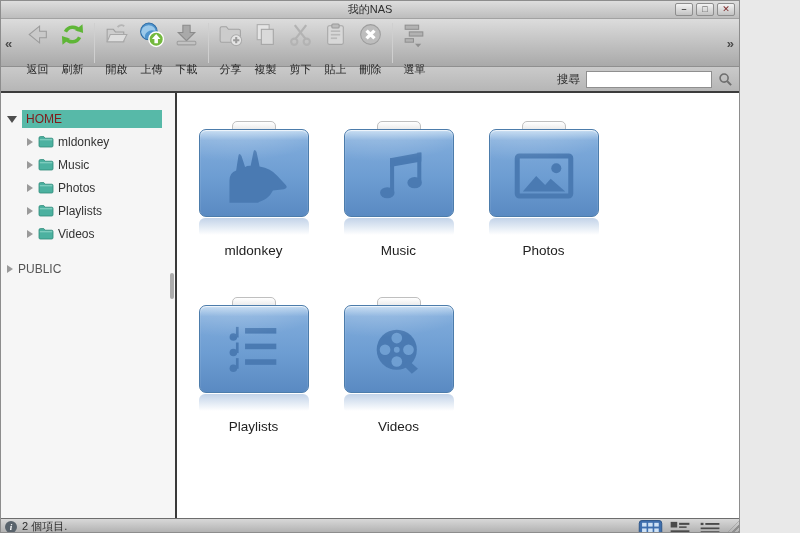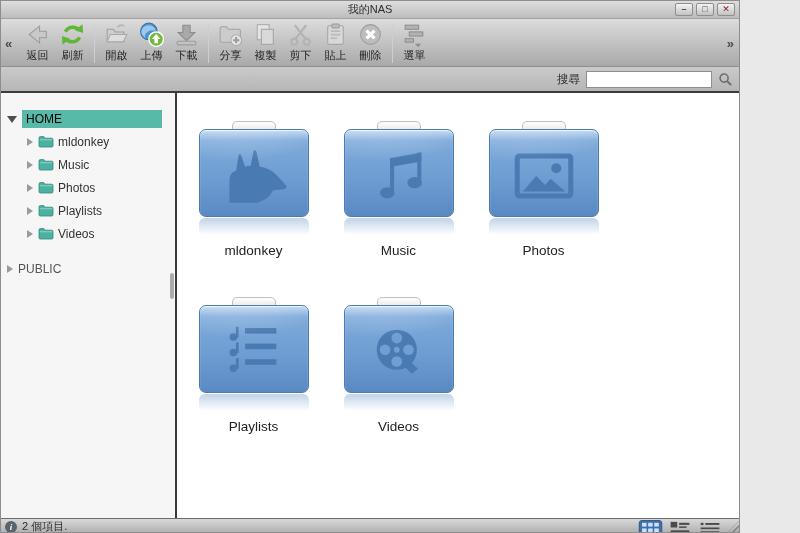--- a/index.html
+++ b/index.html
@@ -17,41 +17,41 @@
   .toolbar{position:relative;height:48px;background:linear-gradient(#dcdcdc,#a9a9a9);border-bottom:1px solid #8f8f8f;}
   .chev{position:absolute;top:50%;transform:translateY(-50%);font-size:13px;color:#4b4b4b;font-weight:bold;}
   .chev.left{left:4px;}
   .chev.right{right:5px;}
   .tb-groups{display:flex;align-items:stretch;margin-left:20px;height:100%;padding:1px 0;}
   .tb-group{display:flex;gap:2px;}
   .tb-sep{width:1px;background:#969696;border-right:1px solid rgba(255,255,255,.55);height:40px;margin:3px 5px 0 5px;}
   .tb-btn{display:flex;flex-direction:column;align-items:center;justify-content:flex-start;padding:1px 3px 2px;border-radius:3px;}
   .tb-icon{width:27px;height:27px;}
   .tb-icon svg{width:100%;height:100%;display:block;}
-  .tb-label{font-size:11px;color:#252525;white-space:nowrap;margin-top:0;}
+  .tb-label{font-size:11px;color:#252525;white-space:nowrap;margin-top:14px;}
 
   
   .searchbar{height:26px;background:linear-gradient(#cacaca,#b6b6b6);border-bottom:2px solid #3c3c3c;display:flex;align-items:center;justify-content:flex-end;gap:6px;padding-right:6px;}
   .searchbar label{font-size:11.5px;color:#2b2b2b;}
   .searchbar input{width:126px;height:17px;border:1px solid #8f8f8f;background:#fff;font-size:11px;padding:0 3px;outline:none;}
   .search-ic{width:15px;height:15px;display:block;}
 
   
   .content{display:flex;height:425px;background:#fff;}
   .sidebar{position:relative;width:176px;background:#f6f6f6;border-right:2px solid #3a3a3a;padding-top:14px;overflow:hidden;}
   .tree-row{display:flex;align-items:center;height:23px;padding-left:6px;font-size:12px;color:#555;}
   .tree-row.lvl1{padding-left:26px;color:#333;}
   .tree-row.gap{margin-top:12px;}
   .tri{display:inline-block;width:0;height:0;margin-right:5px;flex:none;}
   .tri.right{border-left:6px solid #9a9a9a;border-top:4.5px solid transparent;border-bottom:4.5px solid transparent;}
   .tri.down{border-top:7px solid #4e4e4e;border-left:5px solid transparent;border-right:5px solid transparent;margin-top:2px;}
   .tree-folder{width:16px;height:13px;margin-right:4px;flex:none;}
   .tree-folder svg{display:block;width:100%;height:100%;}
   .tree-label{white-space:nowrap;}
-  .tree-label.selected{background:#57b9a8;color:#000000;flex:1;margin-right:13px;padding:2px 4px;}
+  .tree-label.selected{background:#57b9a8;color:#7f1d1d;flex:1;margin-right:13px;padding:2px 4px;}
   .sb-thumb{position:absolute;right:1px;top:180px;width:4px;height:26px;background:#ababab;border-radius:2px;}
 
   .mainpane{flex:1;position:relative;overflow:hidden;}
   .grid{display:flex;flex-wrap:wrap;padding:28px 0 0 4px;}
   .fcell{width:145px;height:176px;display:flex;flex-direction:column;align-items:center;}
   .folder{position:relative;width:110px;height:96px;}
   .ftab{position:absolute;top:0;left:50%;transform:translateX(-50%);width:44px;height:15px;background:linear-gradient(#ffffff,#dcdcdc);border:1px solid #bfbfbf;border-radius:5px 5px 0 0;}
   .fbody{position:absolute;top:8px;left:0;right:0;bottom:0;border-radius:7px;border:1px solid #4c7cab;background:linear-gradient(180deg,#bad5ef 0%,#7fabdb 12%,#6d9dd2 55%,#5a8ac2 100%);box-shadow:inset 0 1px 1px rgba(255,255,255,.75);overflow:hidden;}
   .fbody::after{content:"";position:absolute;top:-34px;left:-24px;width:170%;height:66px;background:radial-gradient(ellipse at 32% 0%,rgba(255,255,255,.5),rgba(255,255,255,0) 70%);}
   .femblem{position:absolute;left:50%;top:54%;transform:translate(-50%,-50%);width:72px;height:58px;}

